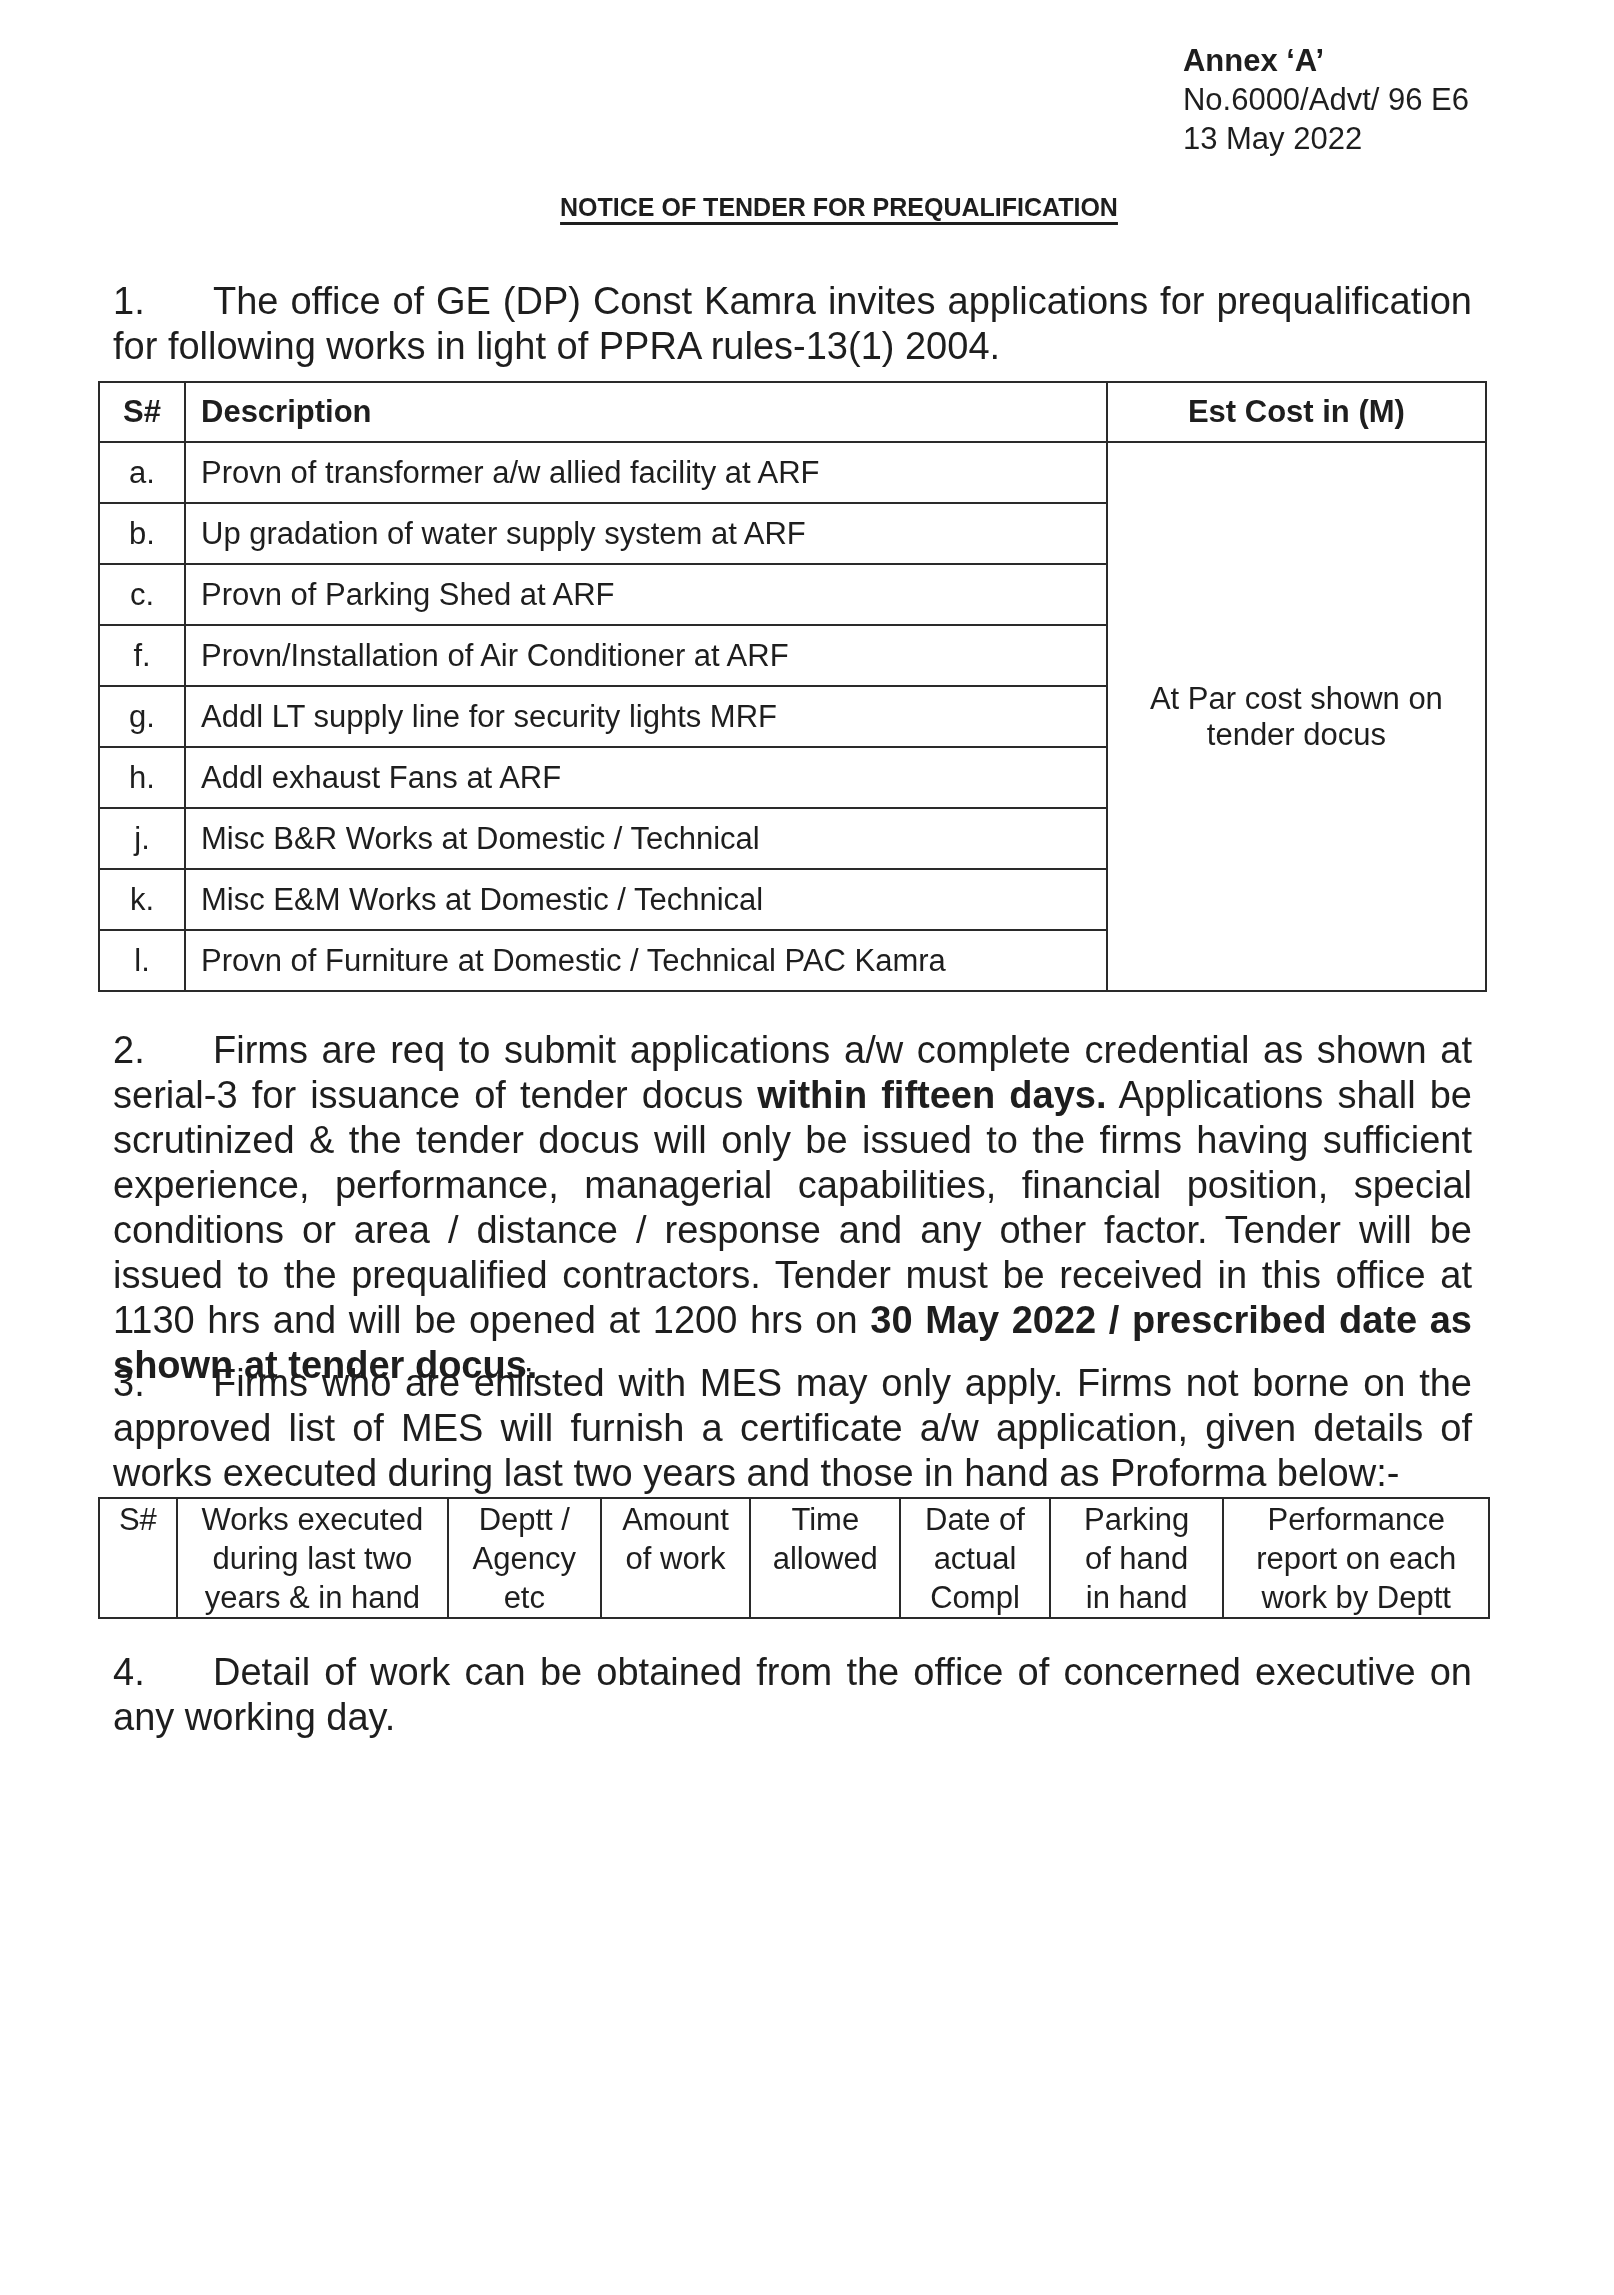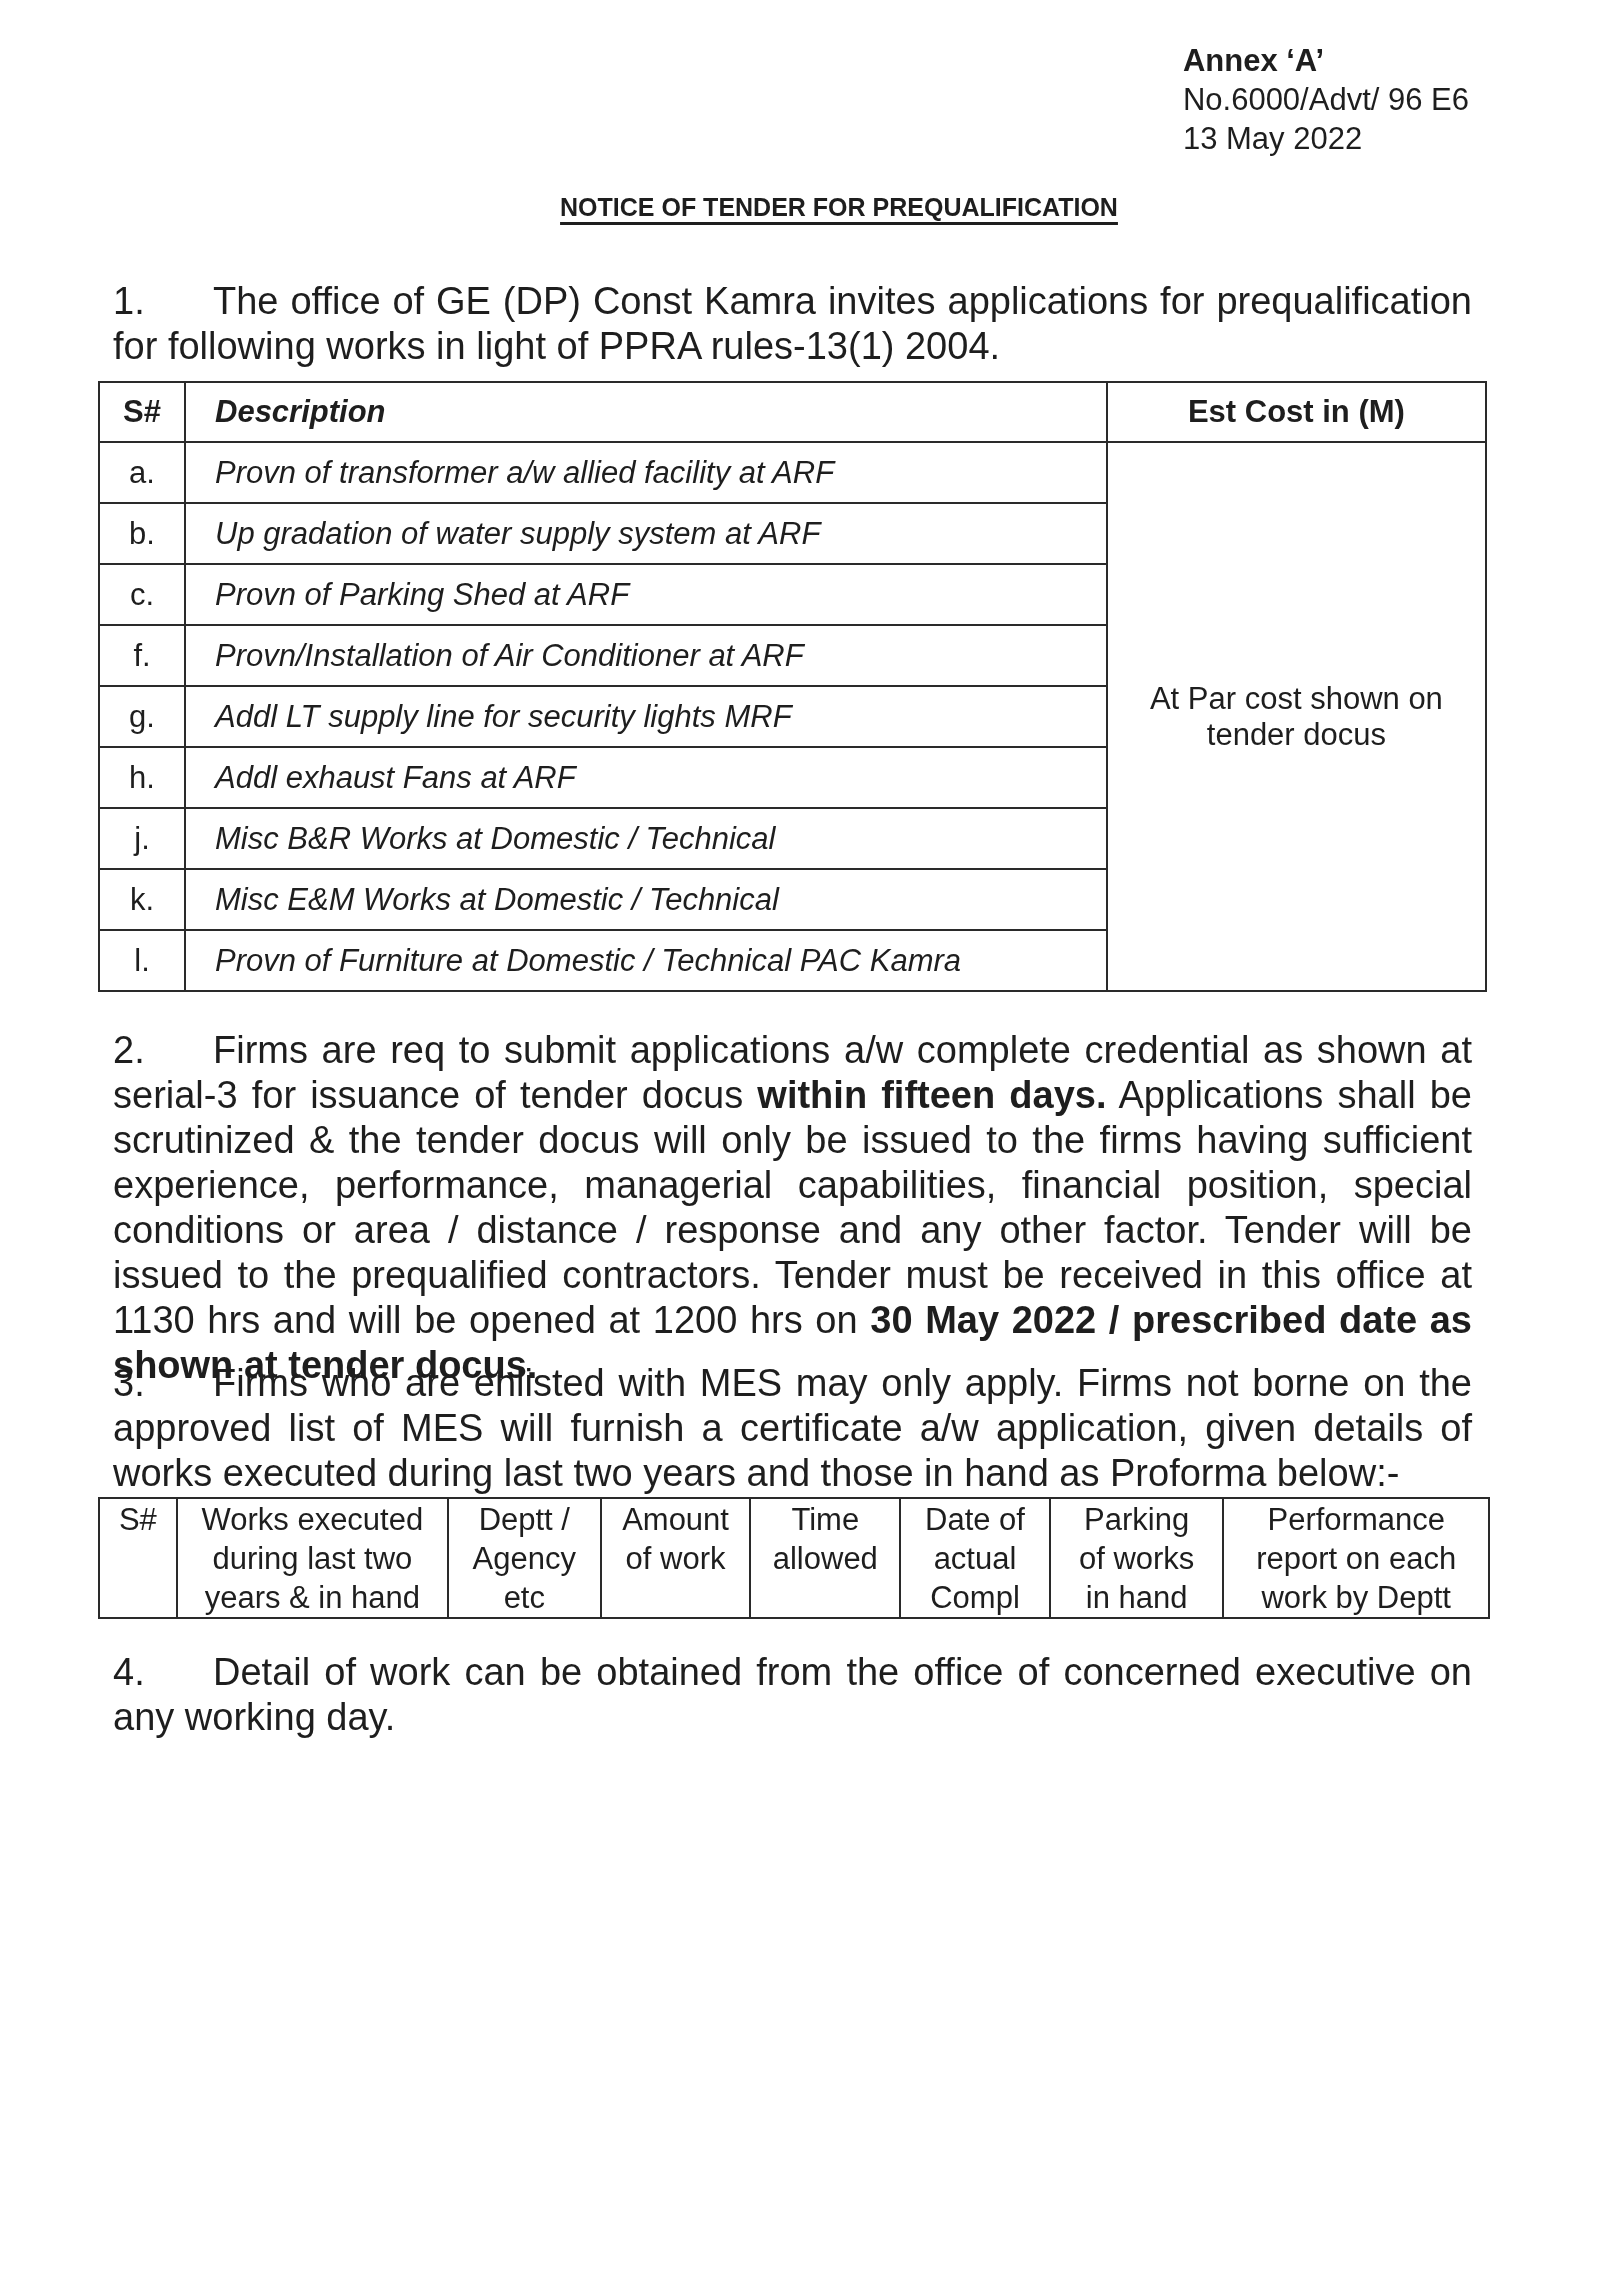--- a/index.html
+++ b/index.html
@@ -13,21 +13,21 @@
            text-decoration: underline; text-underline-offset: 6px; text-decoration-thickness: 2.7px; margin-left: 48px; }
   .para { left: 113px; width: 1359px; font-size: 38px; line-height: 45px; text-align: justify; }
   .para .num { display: inline-block; width: 100px; }
   .para b { font-weight: bold; }
   table { position: absolute; border-collapse: collapse; font-size: 31px; }
   td, th { border: 2px solid #2a2a2a; padding: 0; }
   #works-table { left: 98px; top: 381px; width: 1389px; }
   #works-table th { height: 58px; font-weight: bold; }
   #works-table td { height: 59px; }
   #works-table .c-sn { width: 84px; text-align: center; }
-  #works-table .c-desc { text-align: left; padding-left: 29px; font-style: italic; }
+  #works-table .c-desc { text-align: left; padding-left: 15px; }
   #works-table .c-cost { width: 324px; text-align: center; line-height: 36px; }
   #works-table th.c-desc { text-align: left; }
   #proforma-table { left: 98px; top: 1497px; width: 1392px; }
   #proforma-table th { font-weight: normal; text-align: center; vertical-align: top;
                        line-height: 39px; height: 117px; padding-top: 1.3px; }
   .hl { display: block; }
 </style>
 </head>
 <body>
 
@@ -134,21 +134,21 @@
           <span class="hl">Time</span>
           <span class="hl">allowed</span>
         </th>
         <th>
           <span class="hl">Date of</span>
           <span class="hl">actual</span>
           <span class="hl">Compl</span>
         </th>
         <th>
           <span class="hl">Parking</span>
-          <span class="hl">of works</span>
+          <span class="hl">of hand</span>
           <span class="hl">in hand</span>
         </th>
         <th>
           <span class="hl">Performance</span>
           <span class="hl">report on each</span>
           <span class="hl">work by Deptt</span>
         </th>
       </tr>
     </thead>
 </table>

